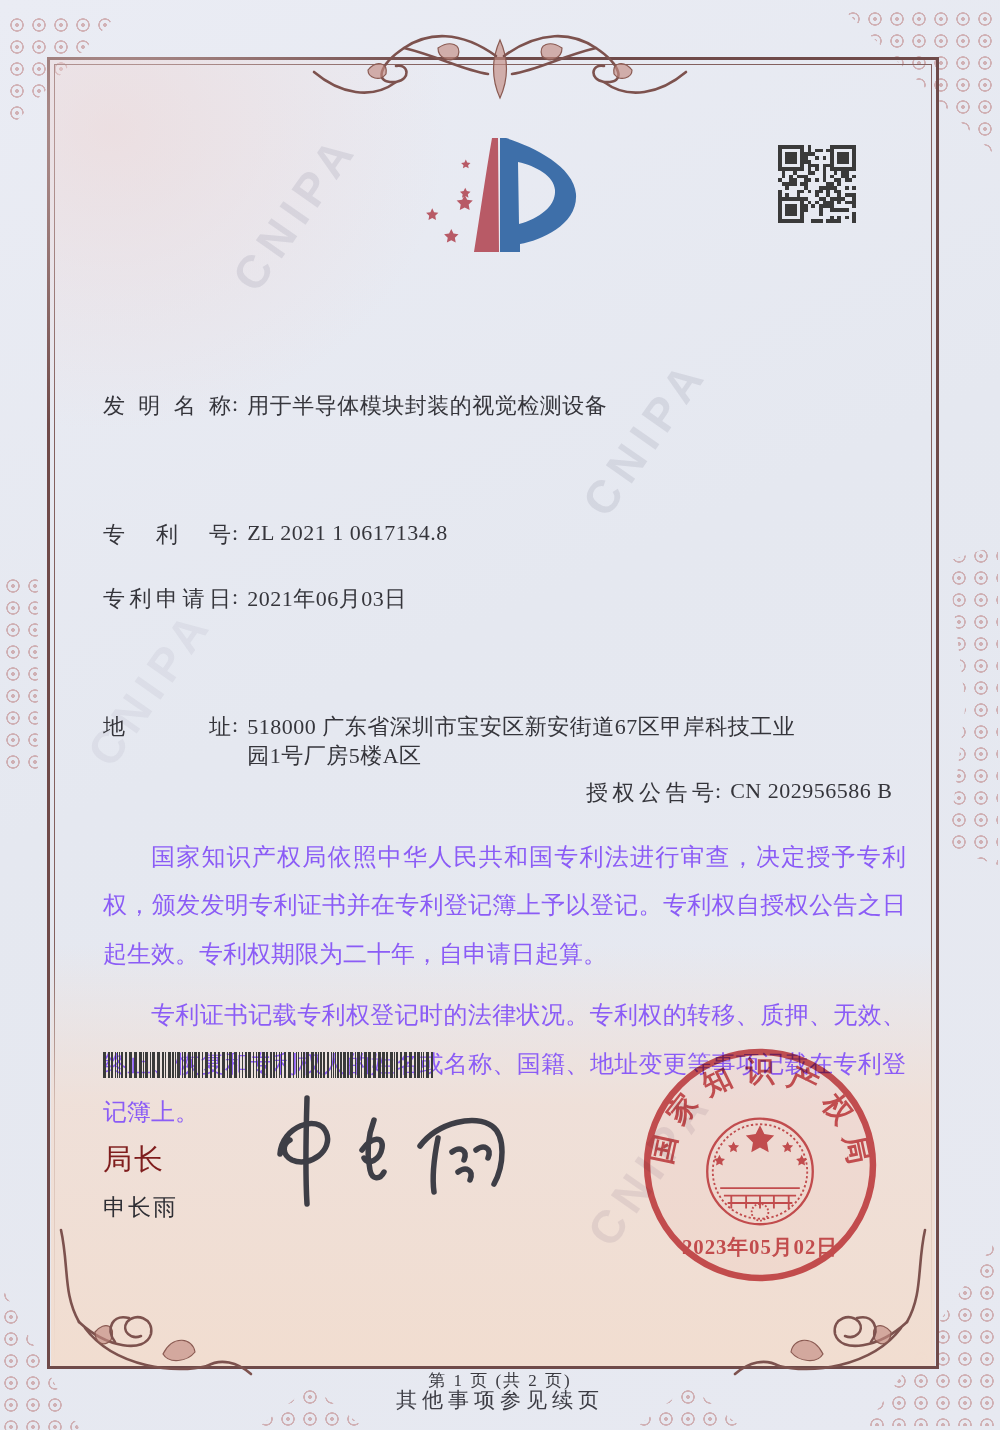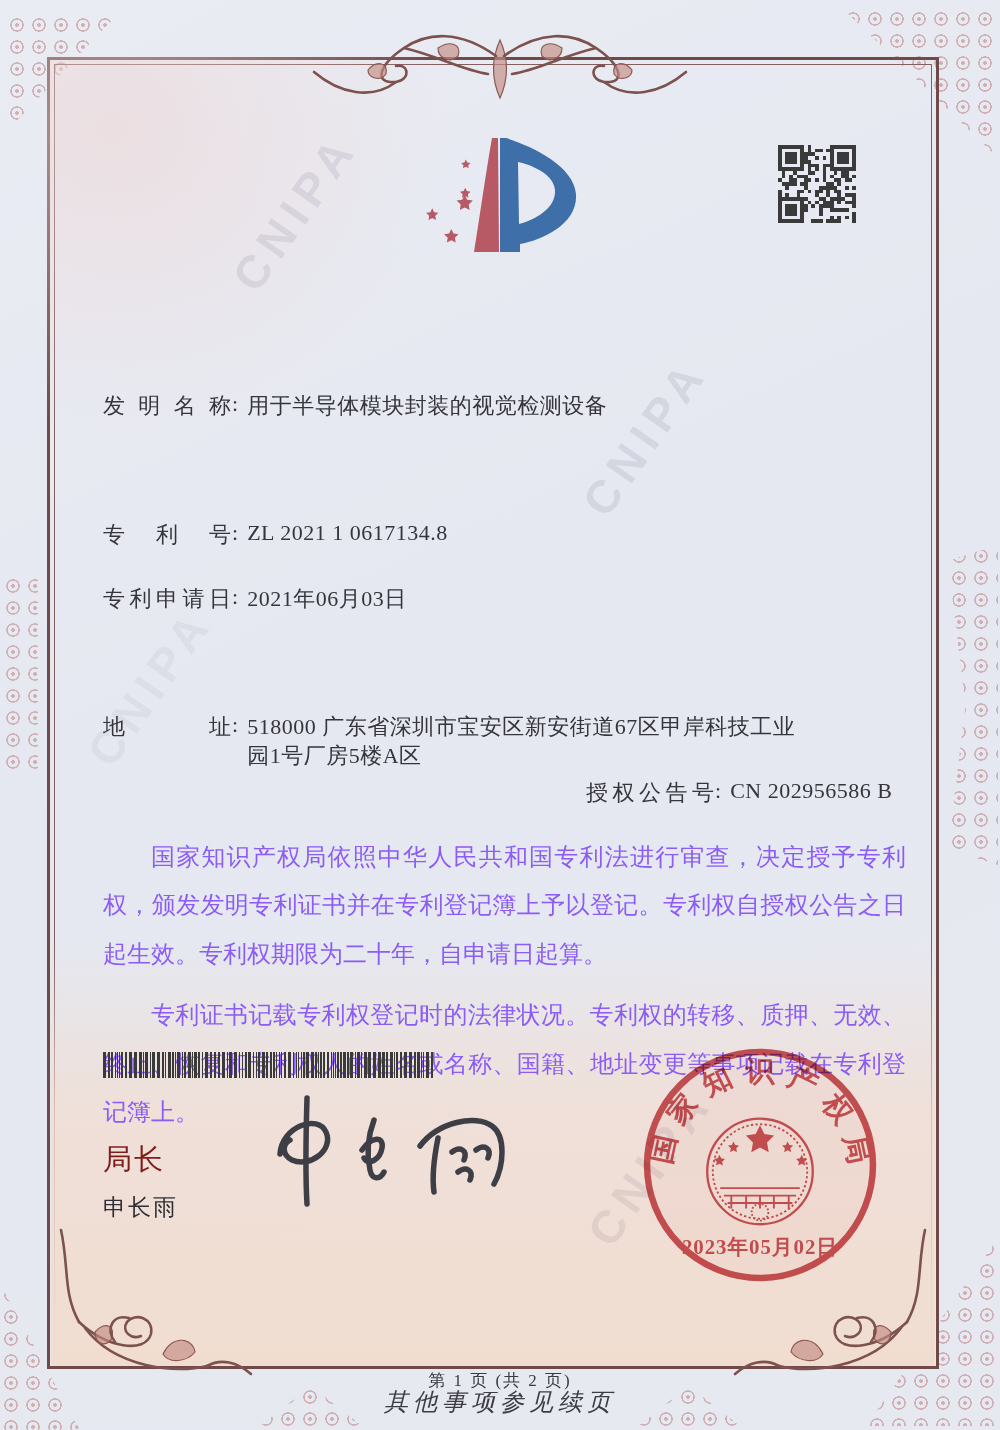--- a/index.html
+++ b/index.html
@@ -85,21 +85,21 @@
 
   
   #seal{position:absolute;left:635px;top:1040px;mix-blend-mode:multiply;}
   #seal text{fill:var(--sealRed,#cf575c);}
   #seal-arc text{font-size:31px;font-weight:bold;text-anchor:middle;font-family:"Liberation Serif",serif;}
   #seal-date{font-size:22.5px;text-anchor:middle;letter-spacing:1px;font-weight:bold;}
 
   #page-info{position:absolute;left:0;top:1337px;width:100%;text-align:center;
              font-size:17px;letter-spacing:2px;color:#3a3a40;margin-top:32px;}
   #footer-note{position:absolute;left:0;top:1386px;width:100%;text-align:center;
-               font-size:24px;letter-spacing:5px;color:#3c3c44;font-style:italic;}
+               font-size:21px;letter-spacing:5px;color:#3c3c44;}
 
   
   .flo path{stroke:#7d524e;stroke-width:2.6;fill:none;stroke-linecap:round;}
   .flo path.leaf{fill:rgba(195,140,130,.65);stroke:#8a5a52;stroke-width:1.2;}
 </style>
 </head>
 <body>
 
 <div id="page">
 

